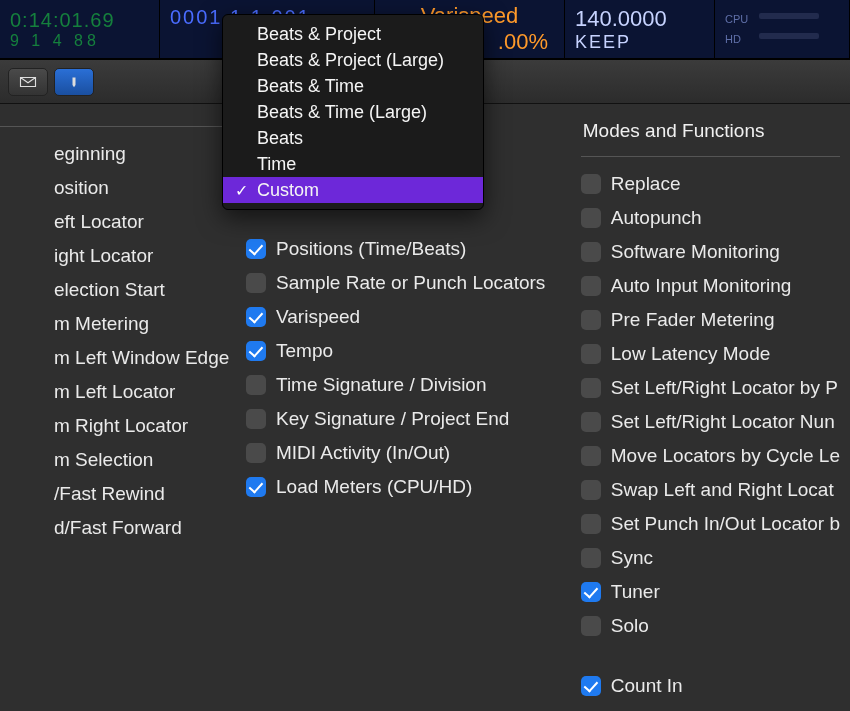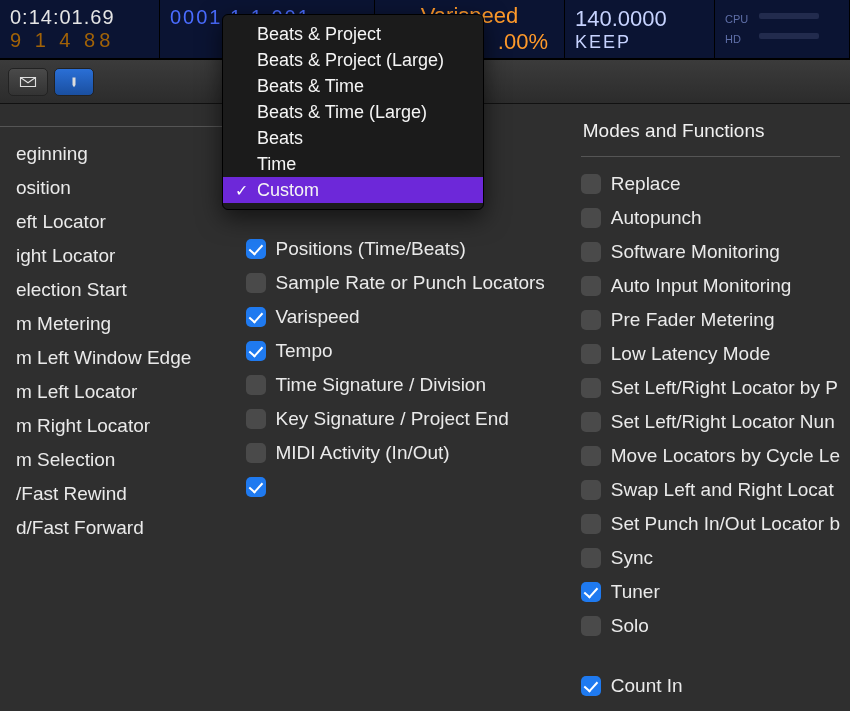--- a/index.html
+++ b/index.html
@@ -1,21 +1,21 @@
 <!DOCTYPE html>
 <html><head>
 <meta charset="utf-8">
 <style>
   * { box-sizing: border-box; margin: 0; padding: 0; }
   html, body { width: 850px; height: 711px; overflow: hidden; font-family: -apple-system, "Helvetica Neue", Arial, sans-serif; background: #2f2f2f; color: #e8e8e8; }
   
   .lcd-strip { display: flex; height: 60px; background: #0b1433; border-bottom: 2px solid #000; }
   .lcd-cell { border-right: 1px solid #000; padding: 4px 10px; display: flex; flex-direction: column; justify-content: center; }
-  .smpte .line1 { color: #e5e5e5; font-size: 20px; letter-spacing: 1px; font-weight: 500; }
-  .smpte .line2 { color: #a16207; font-size: 20px; letter-spacing: 4px; font-weight: 500; }
+  .smpte .line1 { color: #15803d; font-size: 20px; letter-spacing: 1px; font-weight: 500; }
+  .smpte .line2 { color: #15803d; font-size: 16px; letter-spacing: 4px; font-weight: 500; }
   .beats-cell { flex: 0 0 215px; }
   .beats-cell .line1, .beats-cell .line2 { color: #4a6cff; font-size: 20px; letter-spacing: 2px; font-weight: 500; }
   .vari-cell { flex: 0 0 190px; background: #0b1433; align-items: center; }
   .vari-cell .vlabel { color: #ff9a2a; font-size: 22px; font-weight: 500; }
   .vari-cell .vval { color: #ff9a2a; font-size: 22px; font-weight: 500; text-align: right; align-self: flex-end; padding-right: 6px; }
   .tempo-cell { flex: 0 0 150px; align-items: flex-start; }
   .tempo-cell .tval { color: #c7d3ff; font-size: 22px; font-weight: 500; }
   .tempo-cell .tkeep { color: #c7d3ff; font-size: 18px; letter-spacing: 2px; }
   .load-cell { flex: 1; }
   .load-row { display: flex; align-items: flex-start; gap: 8px; margin: 4px 0; }
@@ -28,21 +28,21 @@
   .tool-btn svg { width: 18px; height: 14px; fill: #ddd; }
   
   .prefs-body { display: flex; height: calc(711px - 60px - 44px); }
   .col { padding: 16px 10px 10px 0; }
   .col-left { width: 232px; padding-left: 0; }
   .col-mid { width: 340px; padding-left: 14px; }
   .col-right { flex: 1; padding-left: 10px; }
   .section-title { font-size: 19px; color: #f0f0f0; margin-bottom: 14px; padding-left: 2px; }
   .hr { height: 1px; background: #555; margin: 6px 0 10px; }
   .opt { display: flex; align-items: center; gap: 10px; height: 34px; font-size: 19px; color: #eaeaea; white-space: nowrap; }
-  .col-left .opt { padding-left: 16px; }
+  .col-left .opt { padding-left: 10px; margin-left: 44px; }
   .cbox { width: 20px; height: 20px; border-radius: 5px; background: #4a4a4a; flex: 0 0 20px; display: flex; align-items: center; justify-content: center; }
   .cbox.checked { background: #1f7af0; }
   .cbox.checked::after { content: ""; display: block; width: 6px; height: 11px; border: solid #fff; border-width: 0 2.5px 2.5px 0; transform: rotate(42deg) translate(-1px, -1px); }
   .spacer { height: 26px; }
   
   .menu { position: absolute; left: 222px; top: 14px; width: 262px; background: #1b1b1b; border: 1px solid #000; border-radius: 6px; box-shadow: 0 8px 24px rgba(0,0,0,0.6); padding: 6px 0; z-index: 50; }
   .menu-item { height: 26px; display: flex; align-items: center; padding: 0 14px 0 34px; font-size: 18px; color: #f5f5f5; position: relative; white-space: nowrap; }
   .menu-item.selected { background: #6d28d9; }
   .menu-item.selected::before { content: "✓"; position: absolute; left: 12px; font-size: 16px; color: #fff; }
 </style>
@@ -161,20 +161,21 @@
         <div class="opt">
           <div class="cbox"></div>
           <span>Key Signature / Project End</span>
         </div>
         <div class="opt">
           <div class="cbox"></div>
           <span>MIDI Activity (In/Out)</span>
         </div>
         <div class="opt">
           <div class="cbox checked"></div>
+          <span>Load Meters (CPU/HD)</span>
         </div>
       </div>
   </div>
 
   <div class="col col-right">
     <div class="section-title">Modes and Functions</div>
     <div class="hr"></div>
     <div id="right-list-a">
         <div class="opt">
           <div class="cbox"></div>

